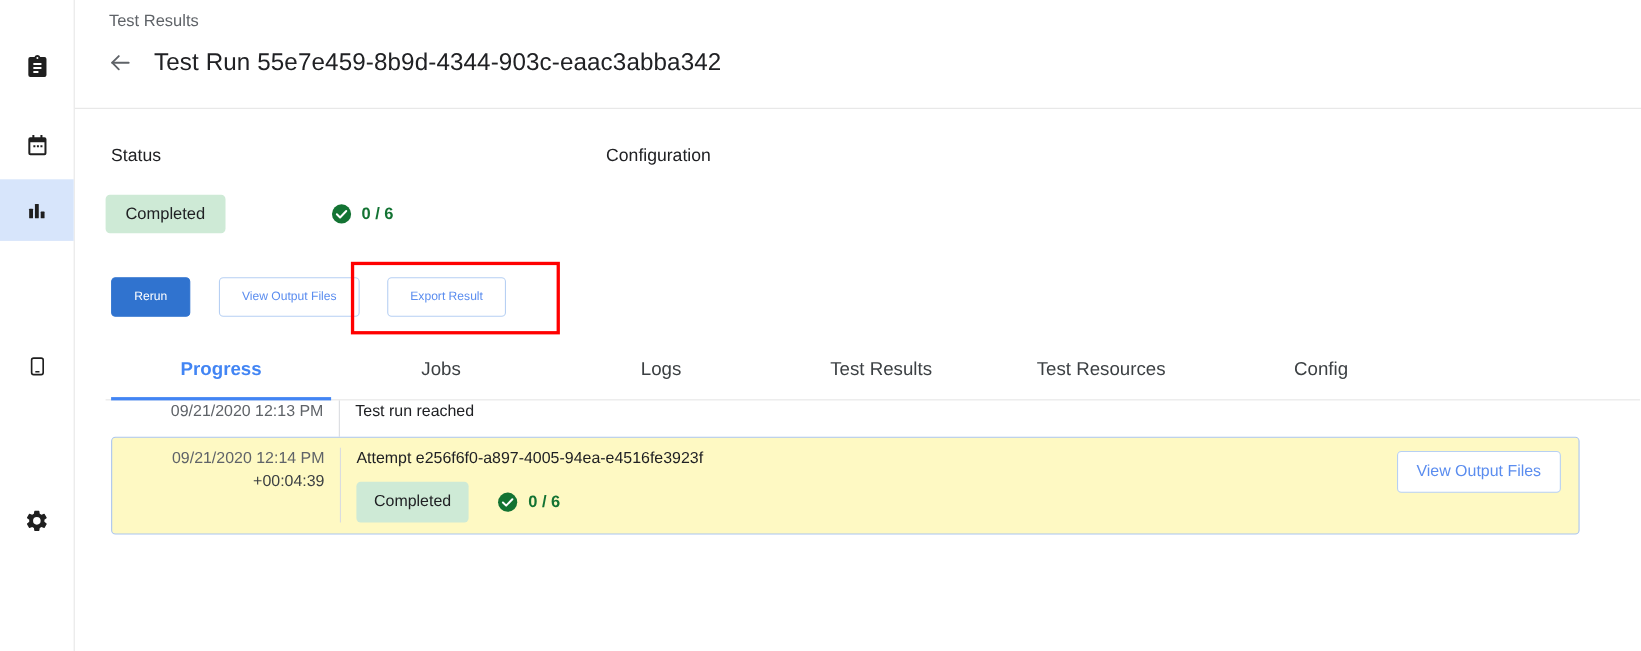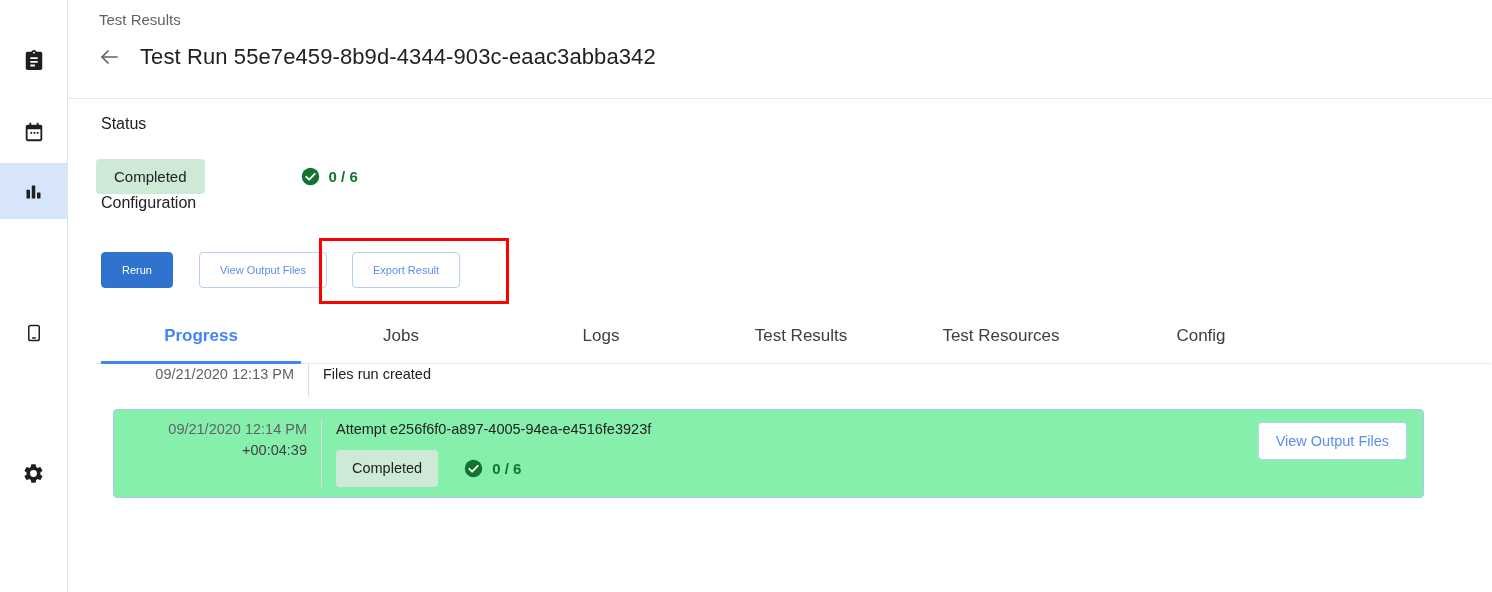--- a/index.html
+++ b/index.html
@@ -87,22 +87,21 @@
     letter-spacing: 0.1px;
   }
 
   
   .content {
     padding: 0 0 0 28px;
     position: relative;
   }
   .section-row {
     display: flex;
-    margin-top: 16px;
-    flex-direction: column;
+    margin-top: 34px;
   }
   .col-status { width: 450px; }
   .col-config { width: 600px; }
   .section-title {
     font-size: 16px;
     color: #202124;
     padding-left: 5px;
   }
   .status-line {
     display: flex;
@@ -234,22 +233,22 @@
     box-sizing: border-box;
     position: relative;
   }
   .prow.simple {
     height: 33px;
   }
   .prow.card {
     border: 1px solid #aac5f0;
     border-radius: 4px;
     padding: 9px 0 10px 0;
-    background: #86efac;
-    margin: 12px;
+    background: #fef9c3;
+    margin: 0;
   }
   .ptime {
     width: 207px;
     min-width: 207px;
     text-align: right;
     color: #5f6368;
     font-size: 14.5px;
     padding-right: 14px;
     box-sizing: border-box;
     line-height: 21px;
@@ -400,21 +399,21 @@
         <div class="tab">Test Results</div>
         <div class="tab">Test Resources</div>
         <div class="tab">Config</div>
       </div>
 
       <div class="progress-list">
 
         <div class="prow simple">
           <div class="ptime">09/21/2020 12:13 PM</div>
           <div class="pdivider"></div>
-          <div class="pbody">Files run created</div>
+          <div class="pbody">Test run reached</div>
         </div>
 
         <div class="prow card">
           <div class="ptime">
             <span>09/21/2020 12:14 PM</span>
             <span class="ptime-sub">+00:04:39</span>
           </div>
           <div class="pdivider"></div>
           <div class="pbody">
             <div class="attempt-text">Attempt e256f6f0-a897-4005-94ea-e4516fe3923f</div>

